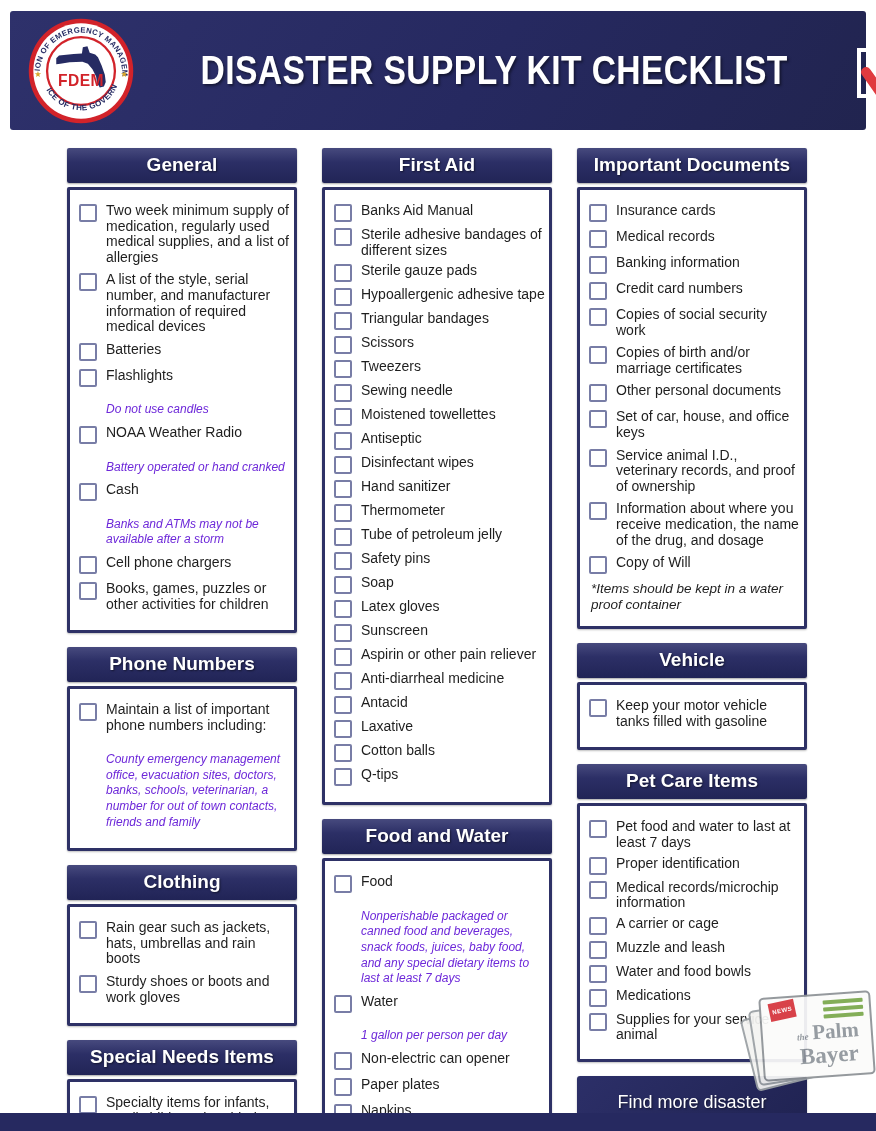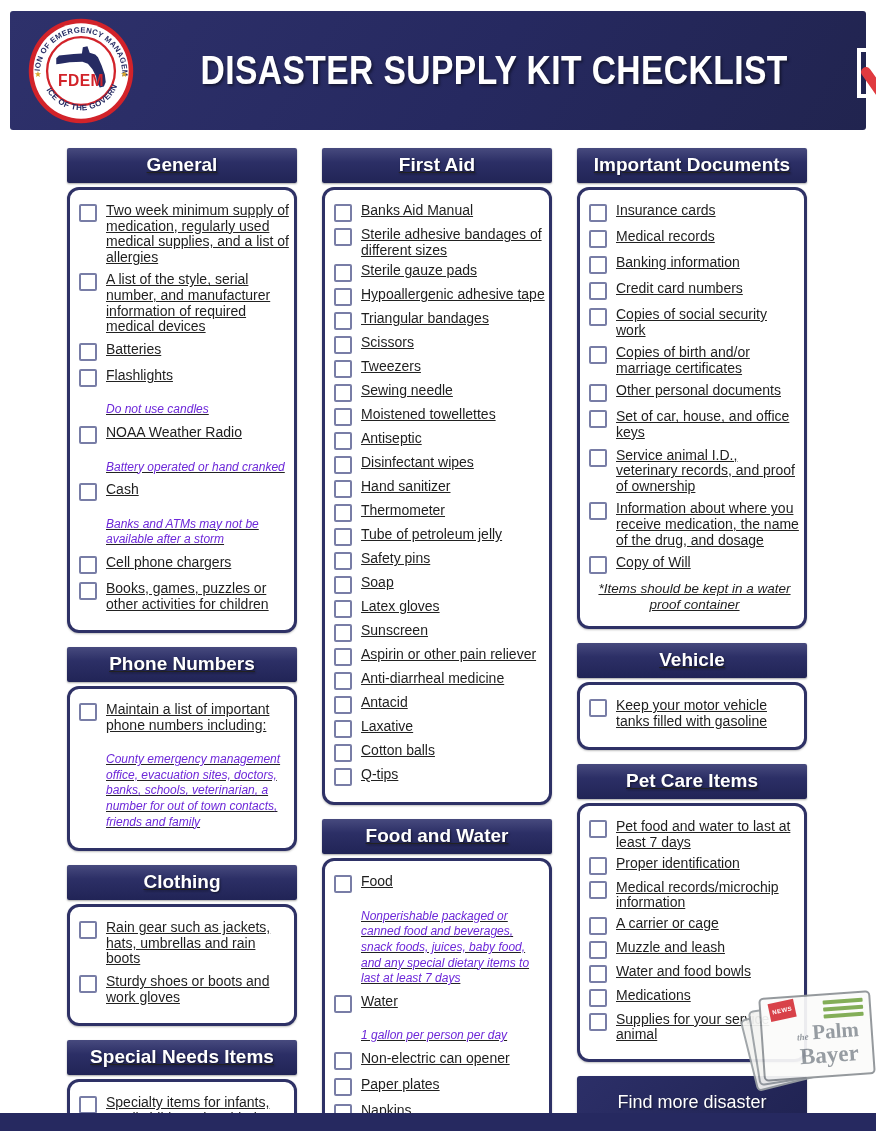--- a/index.html
+++ b/index.html
@@ -10,35 +10,35 @@
        background:linear-gradient(125deg,#2e316b 0%,#262960 55%,#21244f 100%);
        border-radius:3px;display:flex;align-items:center;}
   .seal{width:110px;height:110px;margin-left:16px;flex:0 0 auto;}
   .hdr-title{flex:1;text-align:center;color:#fff;font-weight:bold;font-size:41px;
        letter-spacing:.5px;transform:scaleX(.82);transform-origin:50% 50%;
        white-space:nowrap;text-shadow:2px 2px 3px rgba(0,0,0,.45);}
   .hdr-check{width:66px;height:78px;margin-right:14px;flex:0 0 auto;}
   
   .cols{position:absolute;top:148px;left:0;right:0;display:flex;padding:0 68px 0 67px;gap:25px;}
   .col{width:230px;flex:0 0 auto;}
-  .sec{margin-bottom:14px;text-decoration:underline;}
+  .sec{margin-bottom:14px;}
   .sec-h{background:linear-gradient(180deg,#474a7e 0%,#2c2f66 40%,#212456 100%);
        color:#fff;font-weight:bold;font-size:19px;text-align:center;padding:6px 0 7px;
        border-radius:2px;margin-bottom:4px;text-shadow:1px 1px 2px rgba(0,0,0,.5);
        box-shadow:0 1px 2px rgba(0,0,0,.35);}
-  .sec-b{border:3px solid #2e3166;border-radius:12px;background:#fff;padding:13px 4px 11px 8px;
+  .sec-b{border:3px solid #2e3166;border-radius:2px;background:#fff;padding:13px 4px 11px 8px;
        box-shadow:0 1px 2px rgba(0,0,0,.25);}
   .item{display:flex;margin-bottom:7px;}
   .sec.dense .item{margin-bottom:5px;}
   .cb{flex:0 0 auto;width:14px;height:14px;border:2px solid #787da6;border-radius:2px;
       background:#fff;margin:1px 9px 0 1px;}
   .txt{flex:1;min-width:0;}
   .lbl{font-size:14px;line-height:15.6px;color:#1e1e1e;}
   .note{font-size:12px;line-height:15.6px;color:#6d28d9;font-style:italic;margin-top:19px;}
-  .footnote{font-style:italic;font-size:13.5px;line-height:16px;color:#1e1e1e;margin:5px 2px 2px 3px;text-align:center;}
+  .footnote{font-style:italic;font-size:13.5px;line-height:16px;color:#1e1e1e;margin:5px 2px 2px 3px;}
   
   .footer-card{margin-top:12px;background:linear-gradient(135deg,#2c2f68,#1f2250);
       border-radius:3px;text-align:center;padding:14px 6px 13px;box-shadow:0 1px 2px rgba(0,0,0,.3);}
   .fl{color:#fff;font-weight:normal;font-size:18px;line-height:24px;text-shadow:1px 1px 2px rgba(0,0,0,.5);}
   
   .wm{position:absolute;left:745px;top:992px;width:132px;height:95px;opacity:.93;}
   .np-back{position:absolute;background:#f4f4f2;border:2px solid #9aa0a4;border-radius:5px;}
   .np-b1{left:2px;top:14px;width:104px;height:70px;transform:rotate(-14deg);}
   .np-b2{left:8px;top:10px;width:108px;height:72px;transform:rotate(-9deg);}
   .np{position:absolute;left:16px;top:2px;width:108px;height:80px;background:#fbfbfa;

